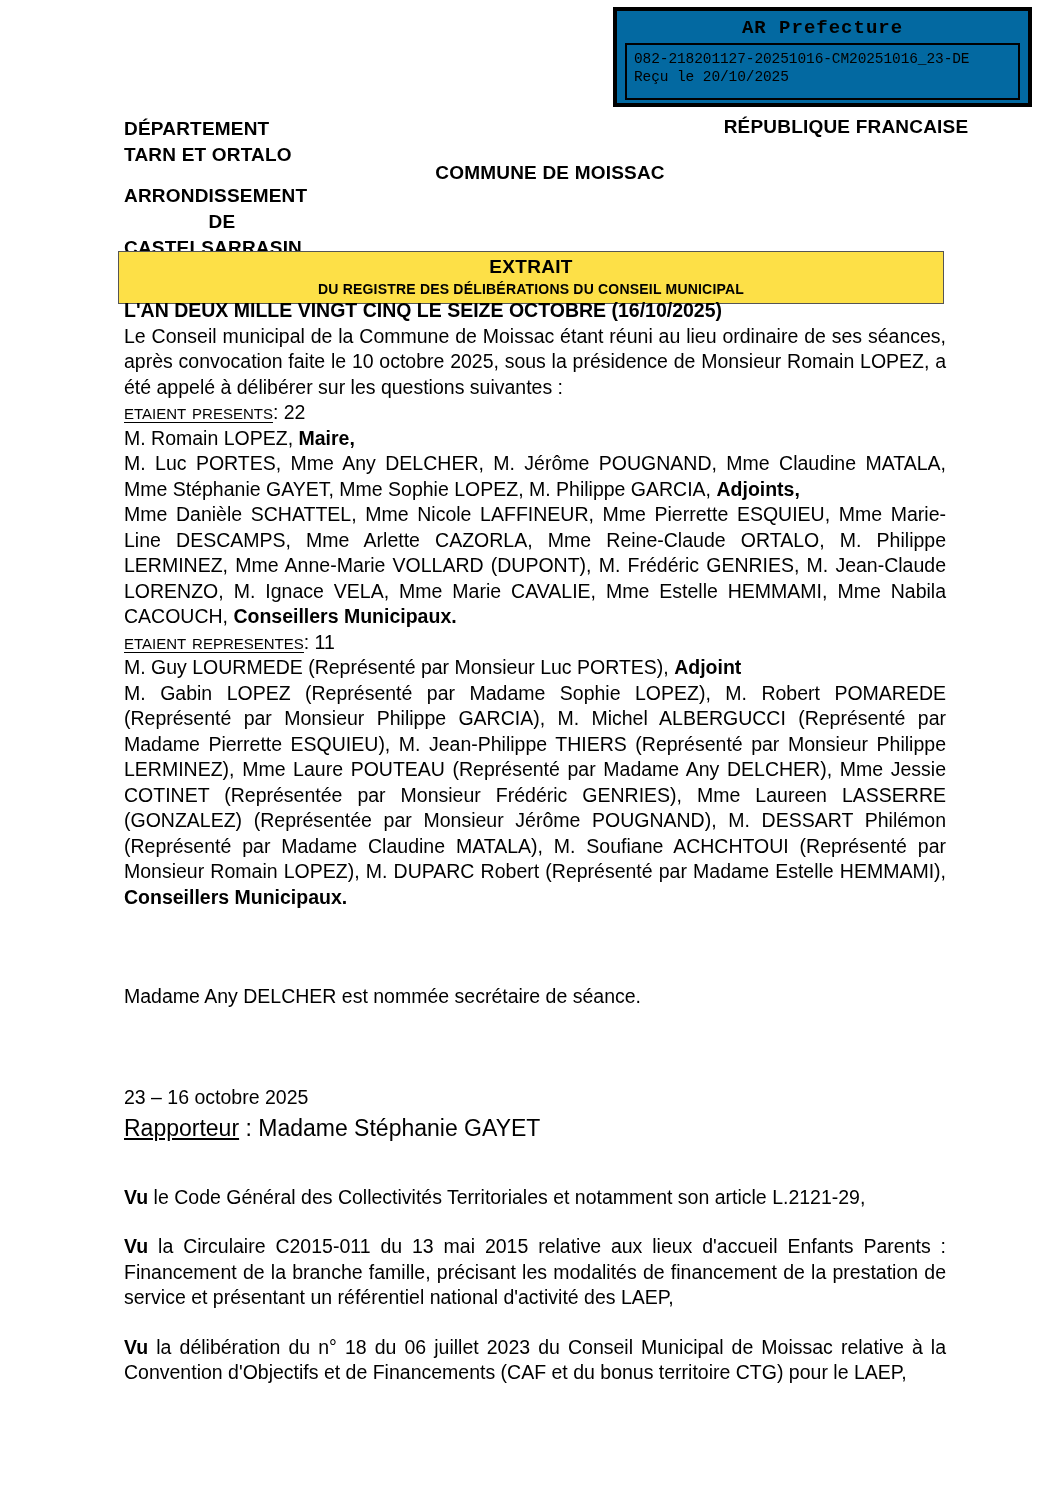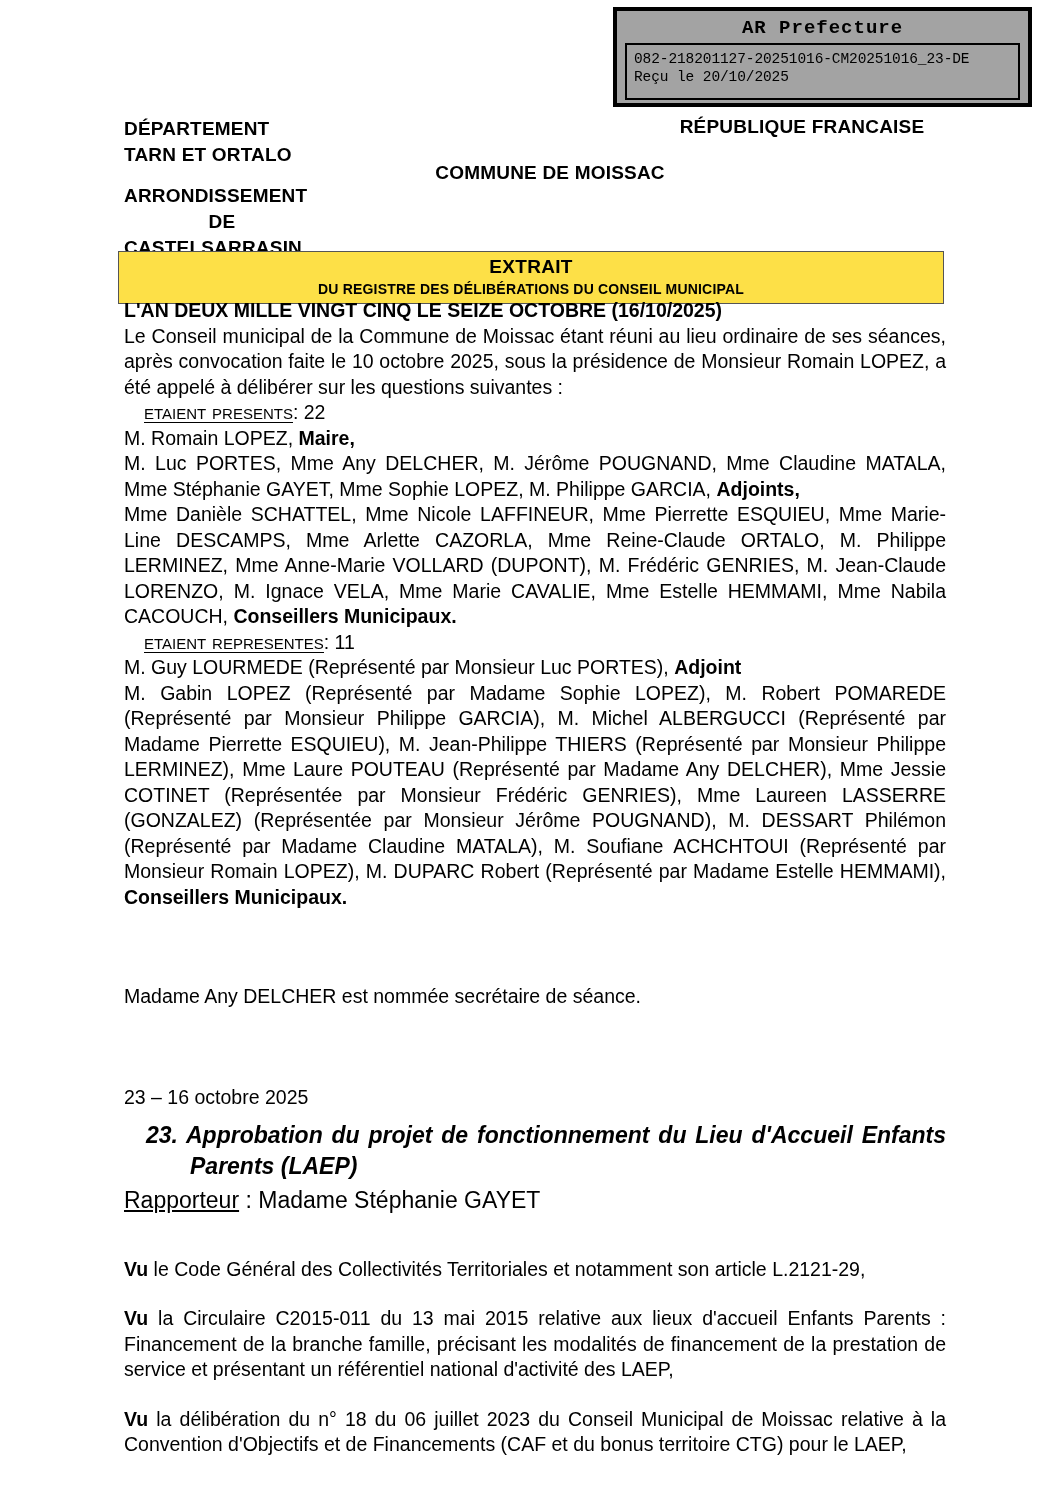--- a/index.html
+++ b/index.html
@@ -20,21 +20,21 @@
   }
 
   
   .ar-stamp {
     position: absolute;
     left: 613px;
     top: 7px;
     width: 419px;
     height: 100px;
     border: 4px solid #000;
-    background: #a3a3a3;
+    background: #0369a1;
     box-sizing: border-box;
     padding: 4px 8px 6px 8px;
   }
   .ar-stamp-title {
     font-family: "Liberation Mono", monospace;
     font-weight: bold;
     font-size: 19px;
     text-align: center;
     letter-spacing: 1px;
     line-height: 24px;
@@ -76,21 +76,21 @@
   .arrond-line {
     font-size: 19px;
     font-weight: bold;
     line-height: 26px;
     letter-spacing: 0.2px;
   }
   .arrond-center { text-align: center; width: 196px; }
 
   .republique {
     position: absolute;
-    left: 592px;
+    left: 636px;
     top: 116px;
     width: 420px;
     text-align: center;
     font-size: 19px;
     font-weight: bold;
     letter-spacing: 0.2px;
   }
   .commune {
     position: absolute;
     left: 300px;
@@ -141,21 +141,20 @@
   }
   .just { text-align: justify; text-align-last: left; }
   .bold { font-weight: bold; }
   .smallcaps-u {
     font-variant: small-caps;
     text-transform: lowercase;
     border-bottom: 1.5px solid #000;
     display: inline-block;
     line-height: 21px;
     font-size: 21px;
-    margin-left: 20px;
   }
 
   .spacer-lg { height: 74px; }
   .spacer-md { height: 44px; }
   .spacer-sm { height: 24px; }
 
   
   .delib-num {
     font-size: 19.5px;
     line-height: 26px;
@@ -245,21 +244,20 @@
     </div>
 
     <div class="spacer-lg"></div>
 
     <div class="p">Madame Any DELCHER est nommée secrétaire de séance.</div>
 
     <div class="spacer-lg"></div>
 
     <div class="delib-num">23 – 16 octobre 2025</div>
 
-    <div class="delib-title">23.  Approbation du projet de fonctionnement du Lieu d'Accueil Enfants Parents (LAEP)</div>
 
     <div class="rapporteur">
       <span class="u">Rapporteur</span><span> : Madame Stéphanie GAYET</span>
     </div>
 
     <div class="spacer-md"></div>
 
     <div class="p just">
       <span class="bold">Vu</span><span> le Code Général des Collectivités Territoriales et notamment son article L.2121-29,</span>
     </div>

